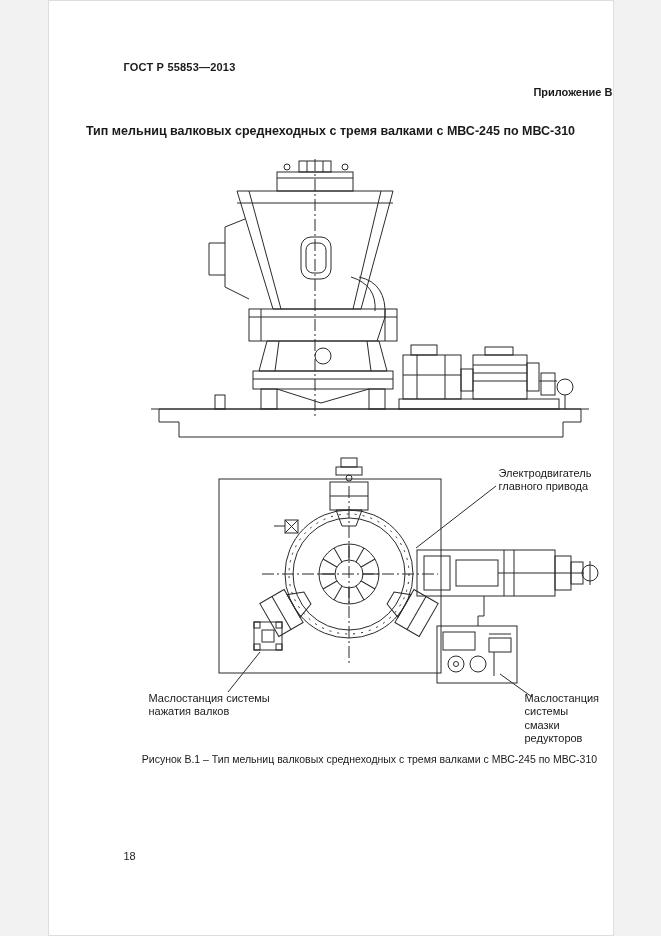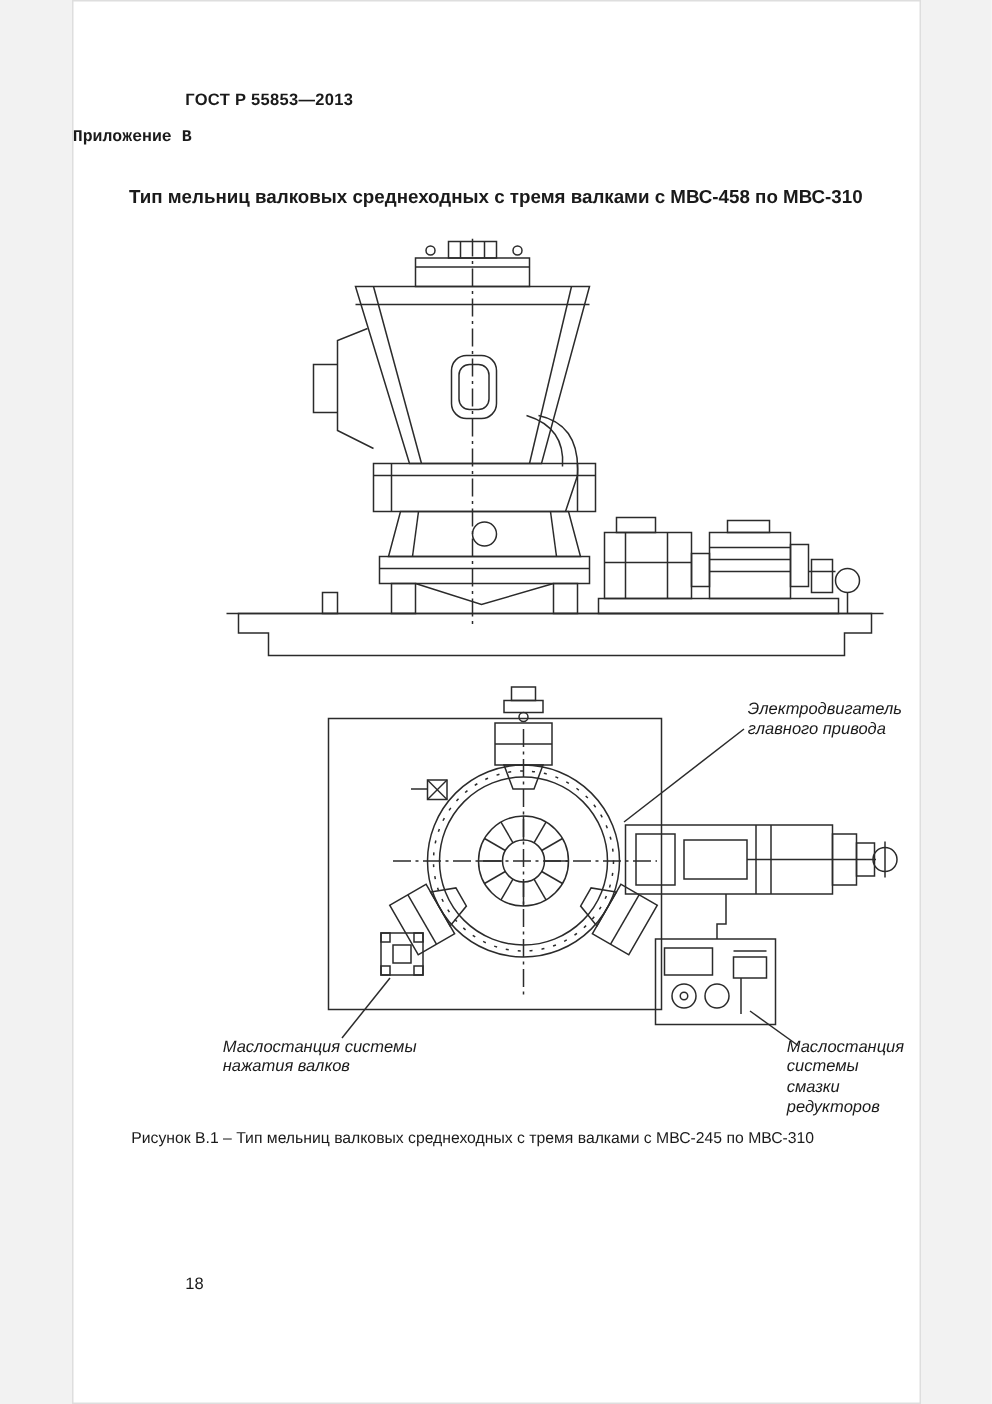--- a/index.html
+++ b/index.html
@@ -9,42 +9,42 @@
     margin:0 auto;
     background:#ffffff;
     border:1px solid #dedede;
     box-sizing:border-box;
     font-family:"Liberation Sans", sans-serif;
     color:#1a1a1a;
     overflow:hidden;
   }
   .abs{position:absolute;}
   .doc-number{left:75px;top:60px;font-size:11px;font-weight:bold;letter-spacing:.2px;}
-  .annex{left:0;top:85px;width:100%;text-align:left;font-size:11px;font-weight:bold;font-family:Liberation Mono, monospace;}
+  .annex{left:0;top:85px;width:100%;text-align:right;font-size:11px;font-weight:bold;}
   .annex-note{left:0;top:98px;width:100%;text-align:center;font-size:11px;font-weight:bold;}
   .main-title{left:0;top:123px;width:100%;text-align:center;font-size:12.5px;font-weight:bold;}
-  .callout{font-size:11px;line-height:1.22;white-space:pre-line;font-style:italic;}
+  .callout{font-size:11px;line-height:1.22;white-space:pre-line;}
   .callout.motor{left:450px;top:466px;}
   .callout.oil-left{left:100px;top:691px;}
   .callout.oil-right{left:476px;top:691px;}
-  .caption{left:0;top:752px;width:100%;text-align:left;font-size:10.5px;padding-left:39px;}
+  .caption{left:0;top:752px;width:100%;text-align:center;font-size:10.5px;padding-left:39px;}
   .page-number{left:75px;top:849px;font-size:11px;}
   svg{display:block;}
   .drawing line,.drawing path,.drawing rect,.drawing circle,.drawing polygon,.drawing polyline{
     stroke:#2b2b2b;stroke-width:1;fill:none;
   }
 </style>
 </head>
 <body>
 
 <div class="page">
 
   <div class="abs doc-number">ГОСТ Р 55853—2013</div>
   <div class="abs annex">Приложение В</div>
-  <div class="abs main-title">Тип мельниц валковых среднеходных с тремя валками с МВС-458 по МВС-310</div>
+  <div class="abs main-title">Тип мельниц валковых среднеходных с тремя валками с МВС-245 по МВС-310</div>
 
   <svg class="abs drawing" style="left:100px;top:158px;" width="445" height="290" viewBox="0 0 445 290">
     <defs>
       <pattern id="h1" patternUnits="userSpaceOnUse" width="7" height="7" patternTransform="rotate(45)">
         <line x1="0" y1="0" x2="0" y2="7" stroke="#555" stroke-width="1"></line>
       </pattern>
     </defs>
     <g>
       <path d="M10,250 H432 V263 H414 V278 H30 V263 H10 Z" fill="url(#h1)"></path>
       <line x1="2" y1="250" x2="440" y2="250"></line>

